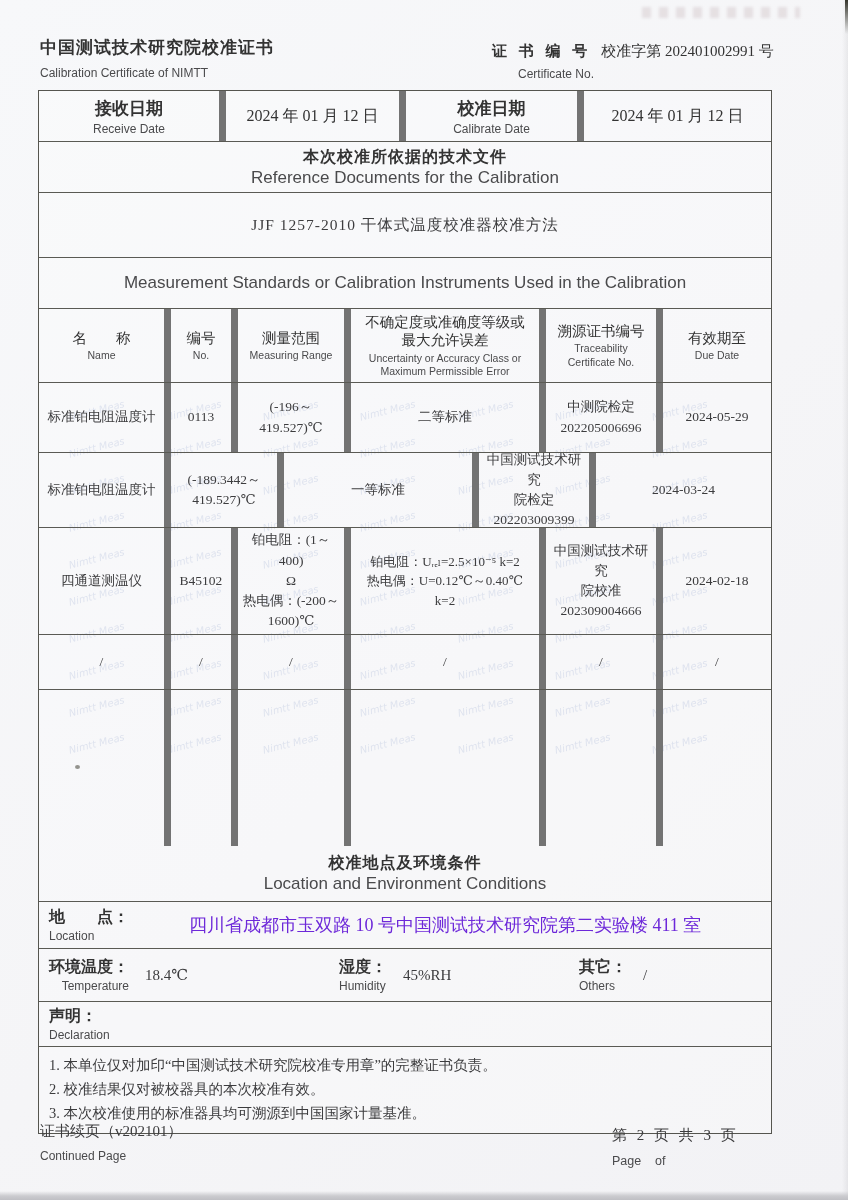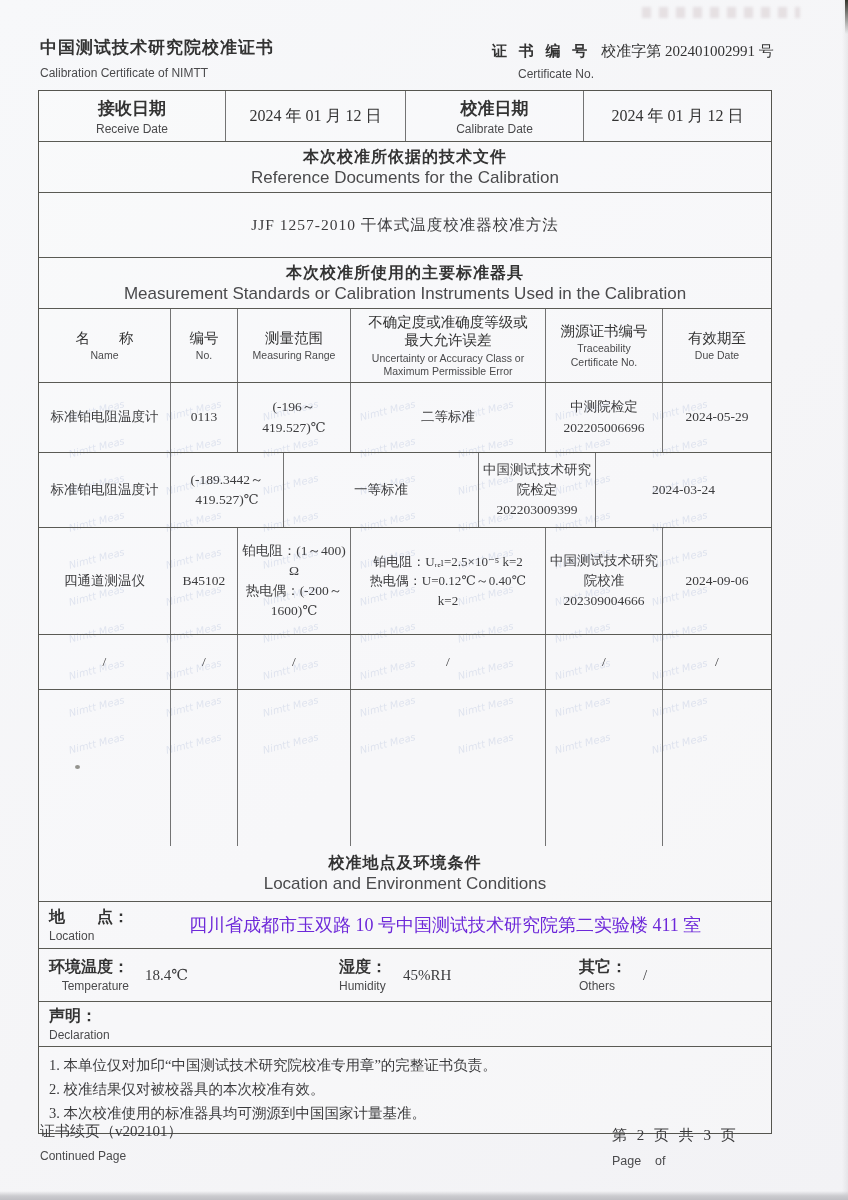--- a/index.html
+++ b/index.html
@@ -18,21 +18,21 @@
   .hdr-right { position:absolute; left:492px; top:42px; width:330px; }
   .certno-row { font-size:15px; display:flex; gap:10px; color:#333; }
   .certno-label { letter-spacing:4px; font-weight:bold; }
   .certno-en { font-size:12px; margin:6px 0 0 26px; }
 
   
   .doc { position:absolute; left:38px; top:90px; width:732px; border:1.5px solid #55554f;
          background:rgba(255,255,255,0.25); }
   .row { border-bottom:1px solid #5a5a54; position:relative; }
   .row:last-child { border-bottom:none; }
-  .cell-r { border-right:1px solid #737373; }
+  .cell-r { border-right:7px solid #737373; }
   .cc { display:flex; flex-direction:column; align-items:center; justify-content:center; text-align:center; }
 
   
   .dates { display:flex; height:50px; }
   .dates > div { box-sizing:border-box; }
   .d-lbl  { width:187px; } .d-val1 { width:180px; } .d-lbl2 { width:178px; } .d-val2 { flex:1; }
   .d-cn { font-size:17px; font-weight:bold; color:#333; }
   .d-en { font-size:12px; margin-top:2px; }
   .d-v  { font-size:16px; color:#333; }
 
@@ -145,21 +145,20 @@
 
   <div class="row sec cc">
     <div class="sec-cn cn">本次校准所依据的技术文件</div>
     <div class="sec-en en">Reference Documents for the Calibration</div>
   </div>
   <div class="row jjf cc">
     <div class="jjf-text cn">JJF 1257-2010  干体式温度校准器校准方法</div>
   </div>
 
   <div class="row sec cc">
-    <div class="sec-cn cn">本次校准所使用的主要标准器具</div>
     <div class="sec-en en">Measurement Standards or Calibration Instruments Used in the Calibration</div>
   </div>
 
   <div class="itable">
     <div class="irow ih">
       <div class="c-name cell-r cc">
         <div class="h-cn cn">名　　称</div>
         <div class="h-en en">Name</div>
       </div>
       <div class="c-no cell-r cc">
@@ -214,21 +213,21 @@
       <div class="c-range cell-r cc body-cell cn pre">铂电阻：(1～400)
 Ω
 热电偶：(-200～
 1600)℃</div>
       <div class="c-unc cell-r cc body-cell cn pre">铂电阻：Uᵣₑₗ=2.5×10⁻⁵ k=2
 热电偶：U=0.12℃～0.40℃
 k=2</div>
       <div class="c-trace cell-r cc body-cell cn pre">中国测试技术研究
 院校准
 202309004666</div>
-      <div class="c-due cc body-cell cn">2024-09-06</div>
+      <div class="c-due cc body-cell cn">2024-02-18</div>
     </div>
 
     <div class="irow r4">
       <div class="c-name cell-r cc body-cell cn">/</div>
       <div class="c-no cell-r cc body-cell cn">/</div>
       <div class="c-range cell-r cc body-cell cn">/</div>
       <div class="c-unc cell-r cc body-cell cn">/</div>
       <div class="c-trace cell-r cc body-cell cn">/</div>
       <div class="c-due cc body-cell cn">/</div>
     </div>

